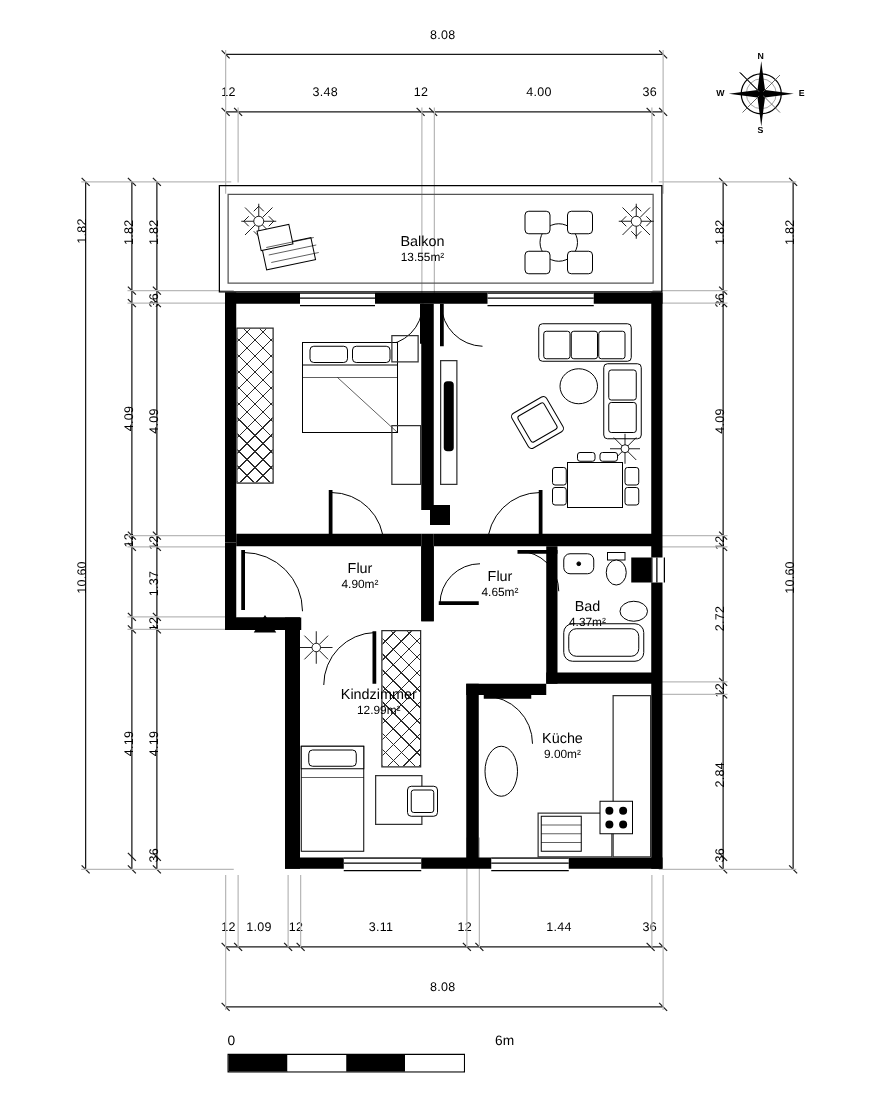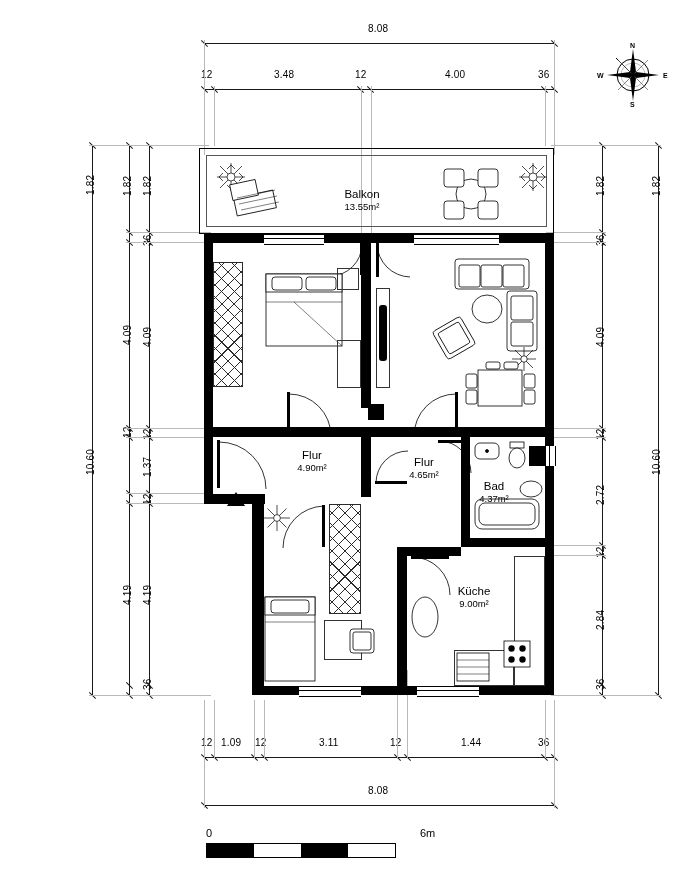--- a/index.html
+++ b/index.html
@@ -11,21 +11,21 @@
     width: 700px;
     height: 893px;
     position: relative;
     font-family: "Liberation Sans", sans-serif;
     color: #000000;
     overflow: hidden;
   }
   #stage {
     position: absolute;
     left: 0; top: 0;
-    width: 608px; height: 893px; margin-left: 24px;
+    width: 608px; height: 893px;
   }
   .abs { position: absolute; }
 
   
   .dim {
     position: absolute;
     font-size: 10px;
     letter-spacing: 0.2px;
     color: #000;
     white-space: nowrap;
@@ -613,20 +613,24 @@
   <div class="outline-thin" style="left:300px; top:620px; width:38px; height:40px;"></div>
   <div class="abs" style="left:325px; top:628px;">
     <svg width="26" height="26" viewBox="0 0 26 26">
       <g stroke="#000" stroke-width="0.8" fill="#fff">
         <rect x="1" y="1" width="24" height="24" rx="3"></rect>
         <rect x="4" y="4" width="18" height="18" rx="2"></rect>
       </g>
     </svg>
   </div>
 
+  <div class="room-label" style="left:248px; top:549px; width:110px;">
+    <span class="nm">Kindzimmer</span>
+    <span class="ar">12.99m²</span>
+  </div>
 
   <div class="outline-thin" style="left:490px; top:556px; width:31px; height:130px;"></div>
   <div class="outline-thin" style="left:430px; top:650px; width:60px; height:36px;"></div>
   <div class="abs" style="left:479px; top:640px;">
     <svg width="28" height="28" viewBox="0 0 28 28">
       <rect x="1" y="1" width="26" height="26" fill="#fff" stroke="#000" stroke-width="0.8"></rect>
       <circle cx="8.5" cy="8.5" r="3.2" fill="#000"></circle>
       <circle cx="19.5" cy="8.5" r="3.2" fill="#000"></circle>
       <circle cx="8.5" cy="19.5" r="3.2" fill="#000"></circle>
       <circle cx="19.5" cy="19.5" r="3.2" fill="#000"></circle>

